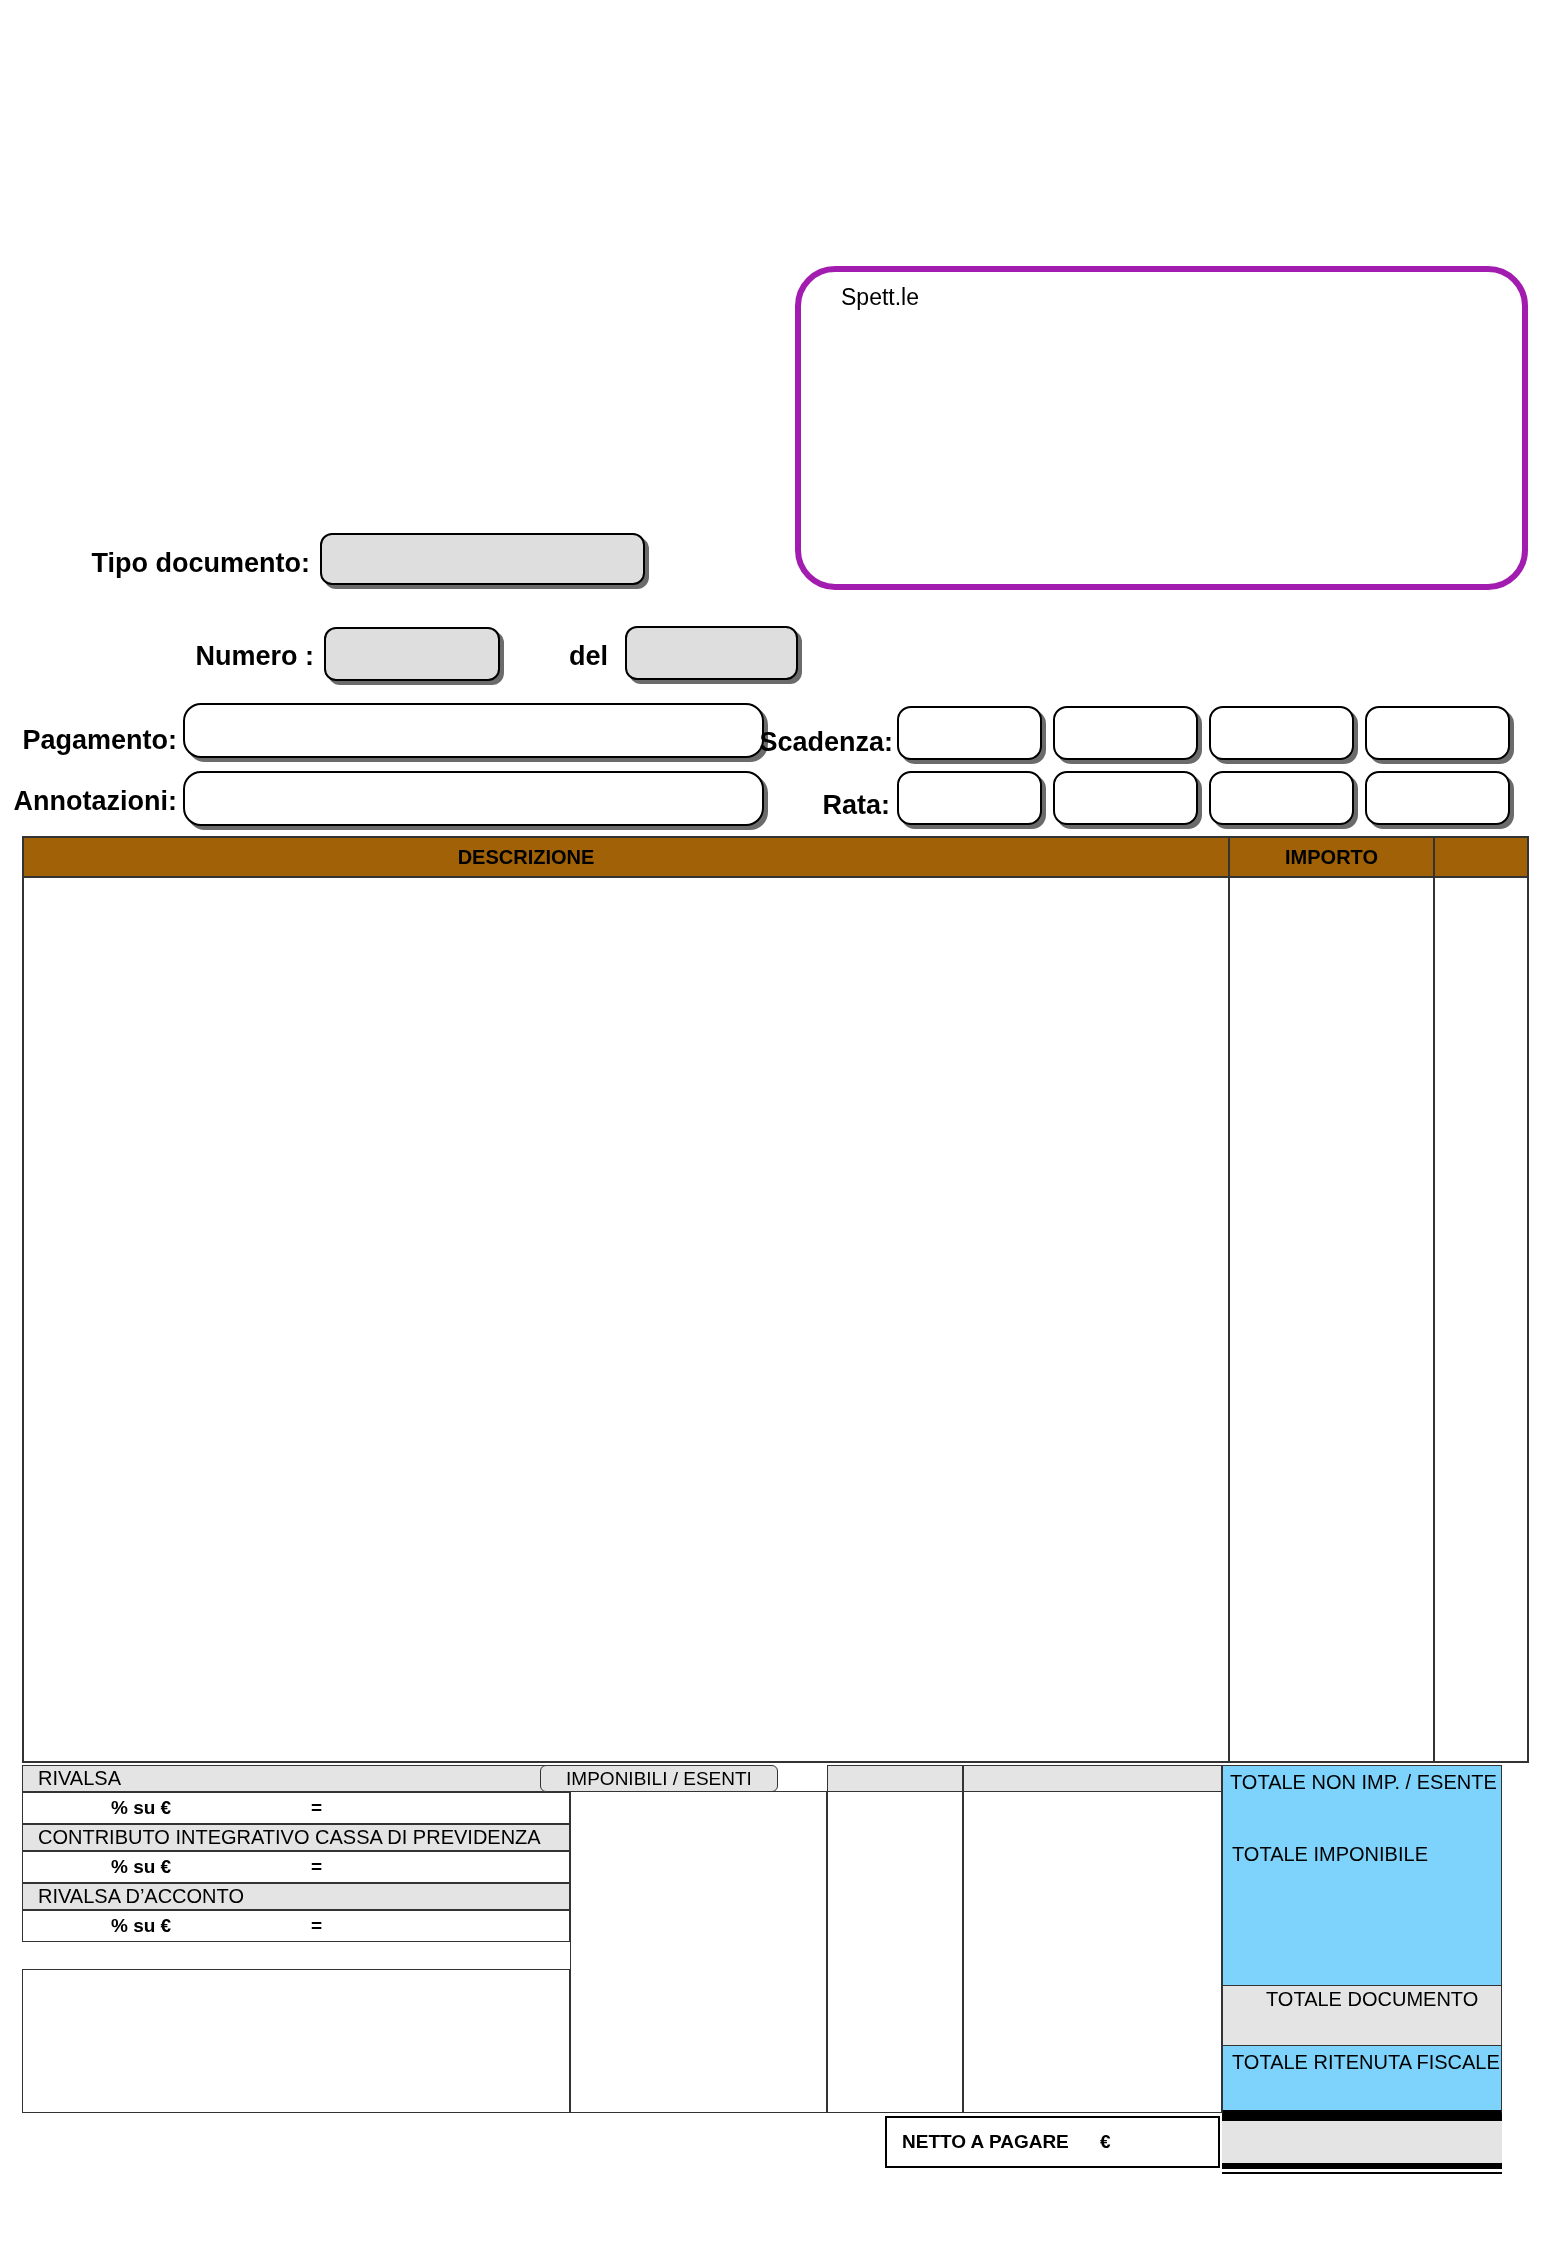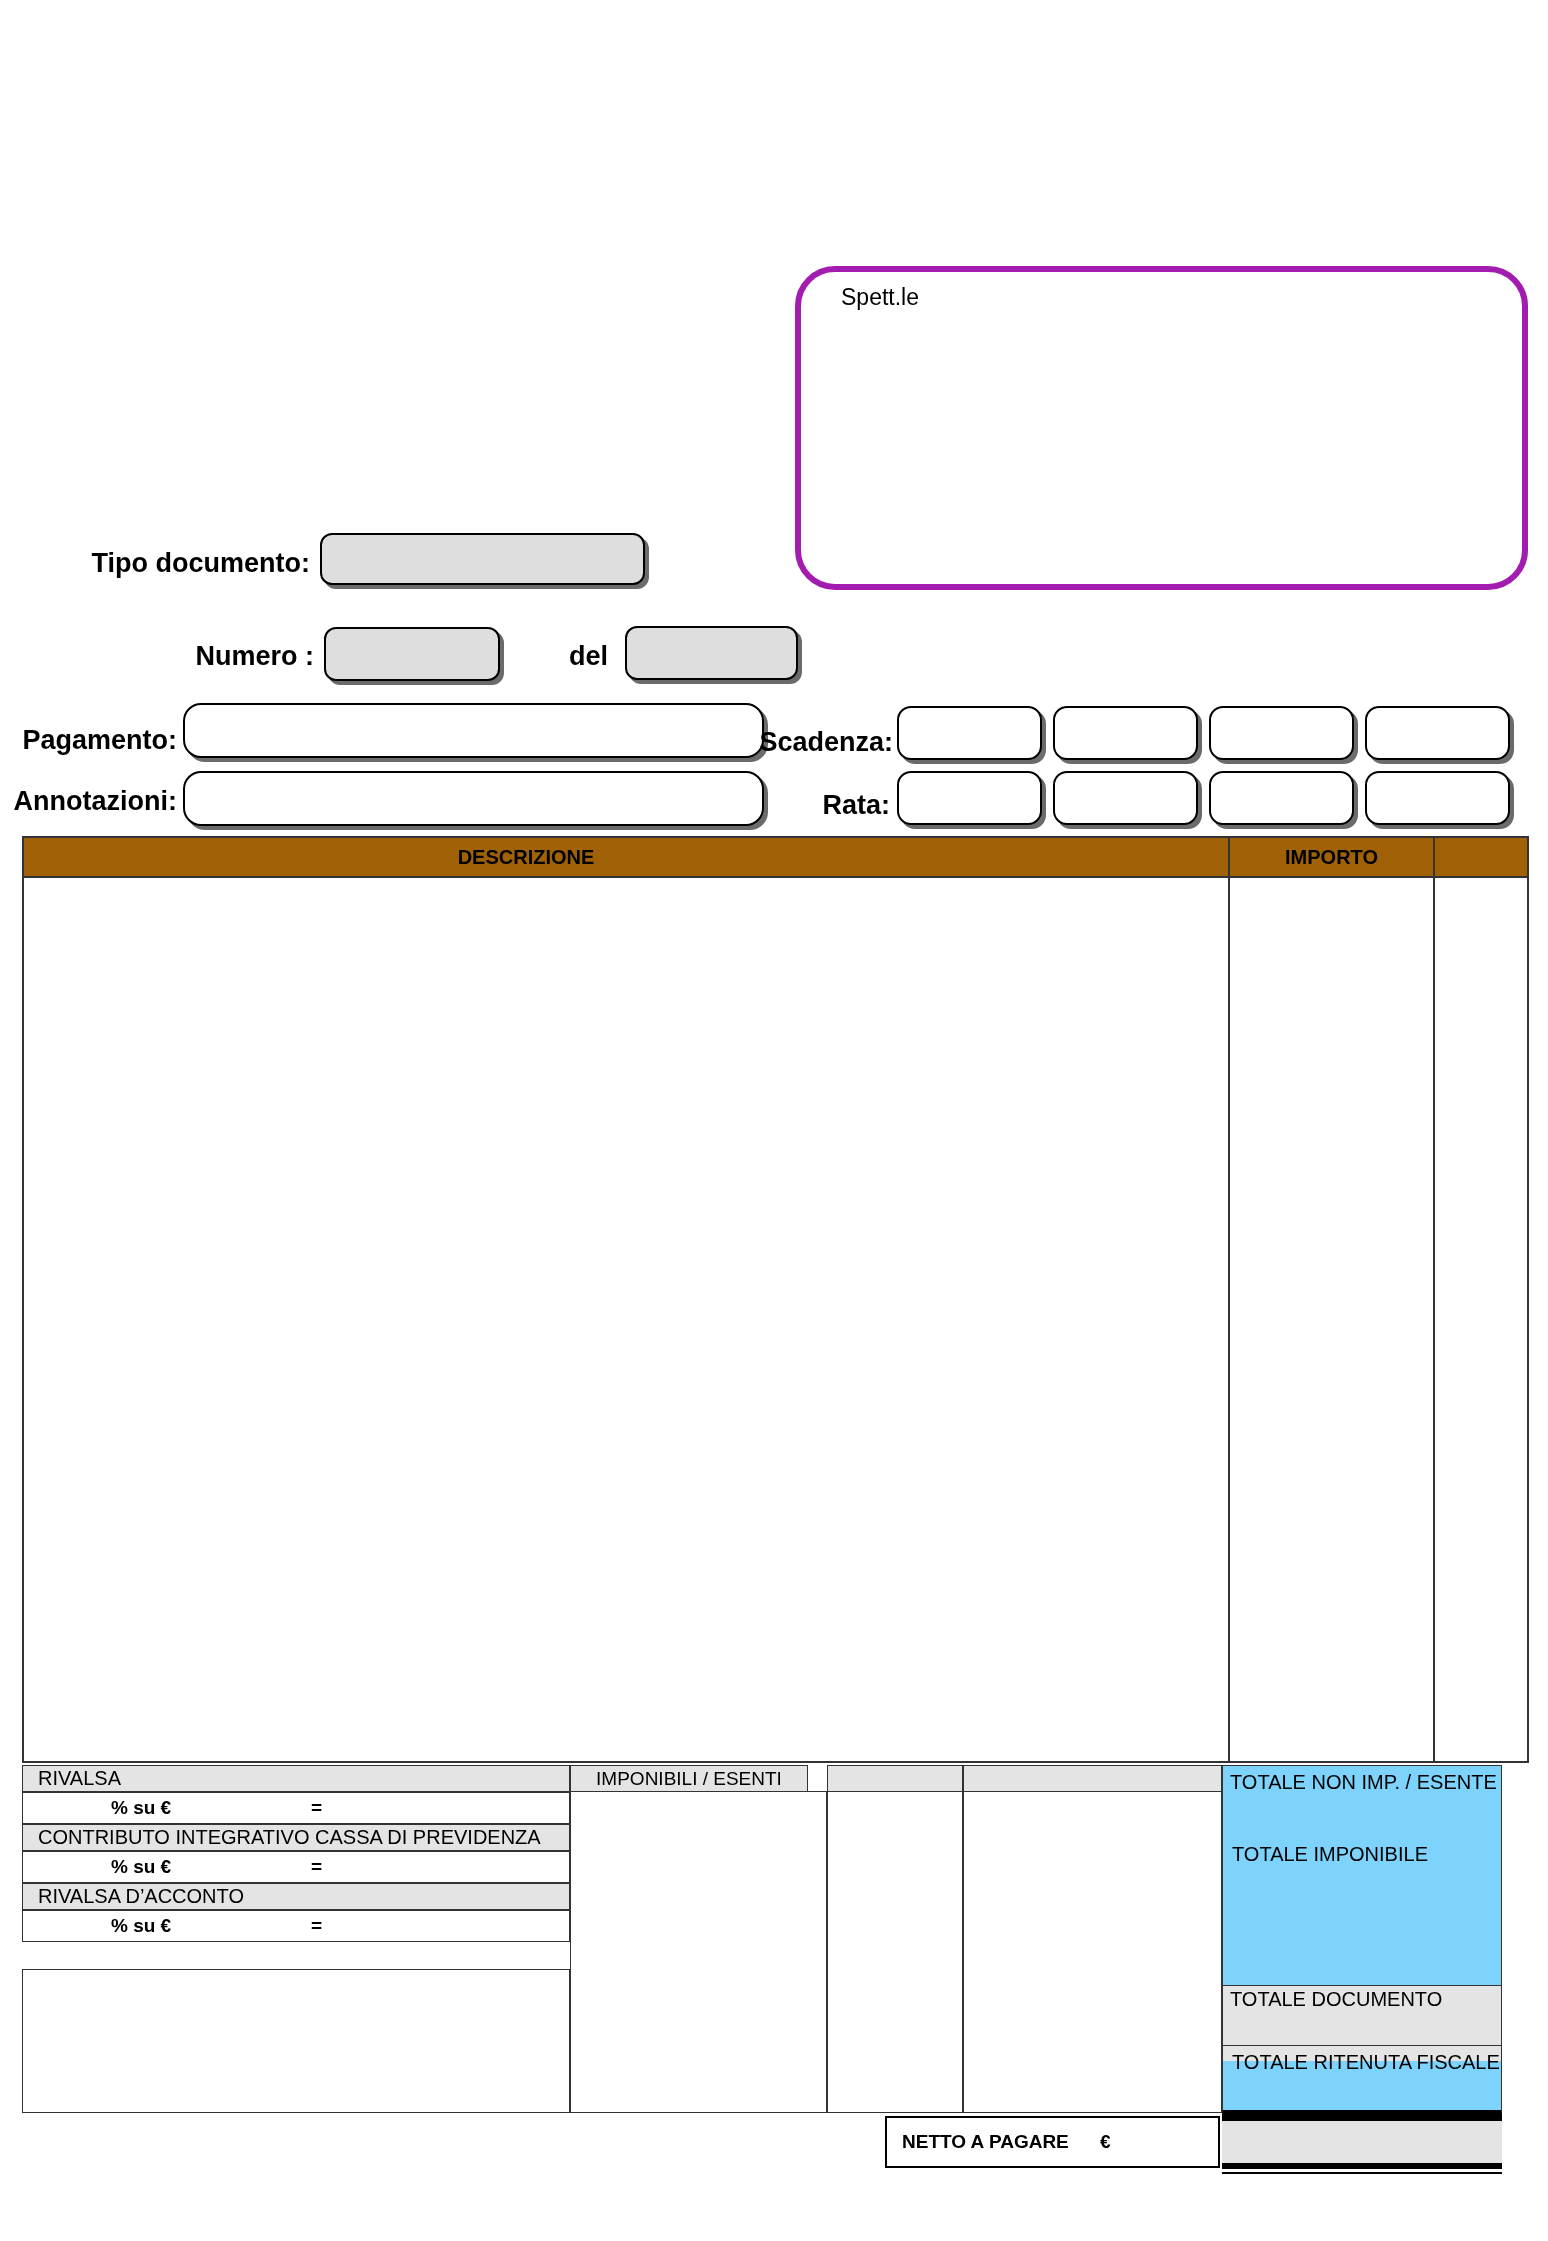--- a/index.html
+++ b/index.html
@@ -119,31 +119,31 @@
   </div>
   <div class="sumrow grey" style="top:1883px; height:27px; line-height:25px;">
     <div class="txt">RIVALSA D’ACCONTO</div>
   </div>
   <div class="sumrow" style="top:1910px; height:32px; line-height:30px;">
     <span class="pcsu">% su €</span>
     <span class="eq">=</span>
   </div>
   <div class="sumrow" style="top:1969px; height:144px;"></div>
 
-  <div class="midhead" style="left:570px; width:238px;">IMPONIBILI / ESENTI</div>
+  <div class="midhead" style="left:540px; width:238px;border-radius:6px;">IMPONIBILI / ESENTI</div>
   <div class="midhead" style="left:827px; width:136px;"></div>
   <div class="midhead" style="left:963px; width:259px;"></div>
   <div class="midcol" style="left:570px; width:257px;"></div>
   <div class="midcol" style="left:827px; width:136px;"></div>
   <div class="midcol" style="left:963px; width:259px;"></div>
 
   <div class="totals">
     <div class="tlabel" style="top:5px;">TOTALE NON IMP. / ESENTE</div>
     <div class="tlabel" style="top:77px; left:9px;">TOTALE IMPONIBILE</div>
-    <div class="trow grey" style="top:219px; height:76px;">
+    <div class="trow grey" style="top:219px; height:60px;padding-left:36px;">
       <div class="tlabel" style="top:2px; position:relative;">TOTALE DOCUMENTO</div>
     </div>
     <div class="trow" style="top:279px; height:65px;">
       <div class="tlabel" style="top:5px; left:9px; position:relative;">TOTALE RITENUTA FISCALE</div>
     </div>
   </div>
 
   <div class="netto-label-box">
     <span>NETTO A PAGARE</span>
     <span style="margin-left:26px;">€</span>

